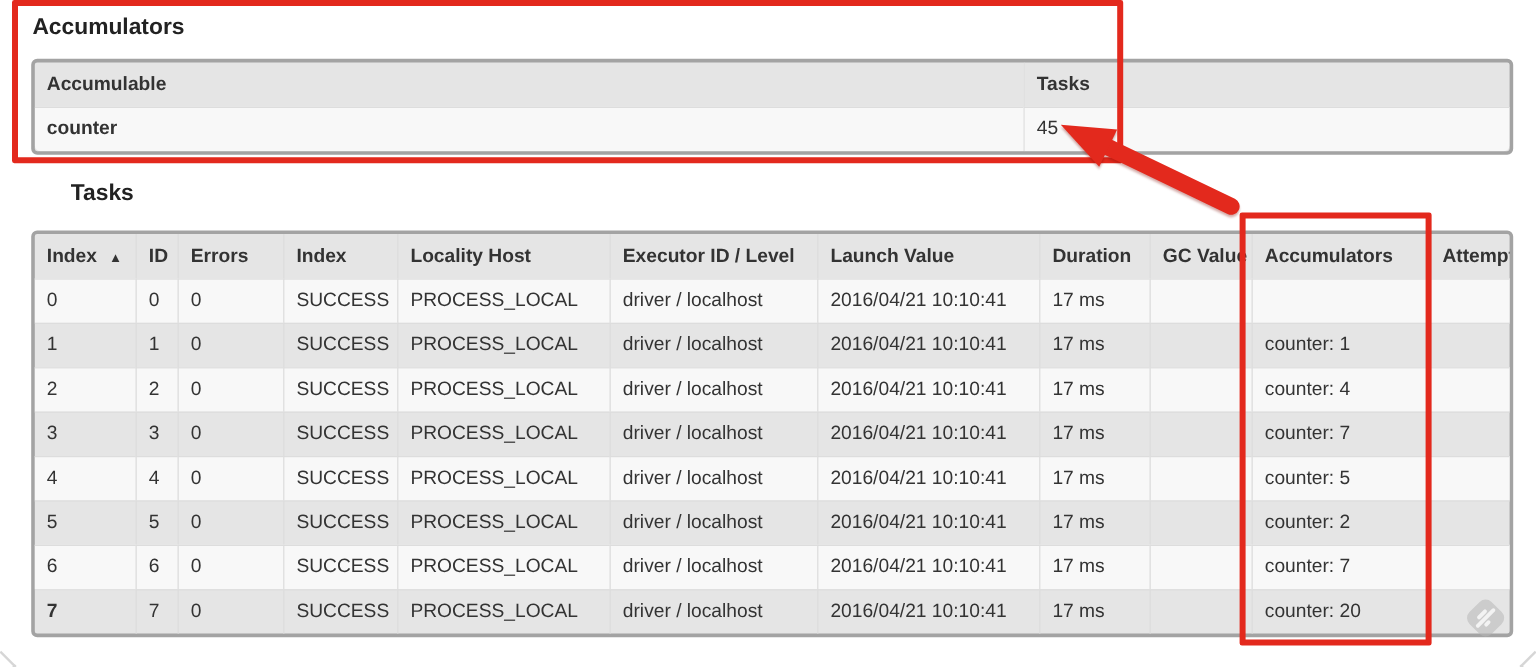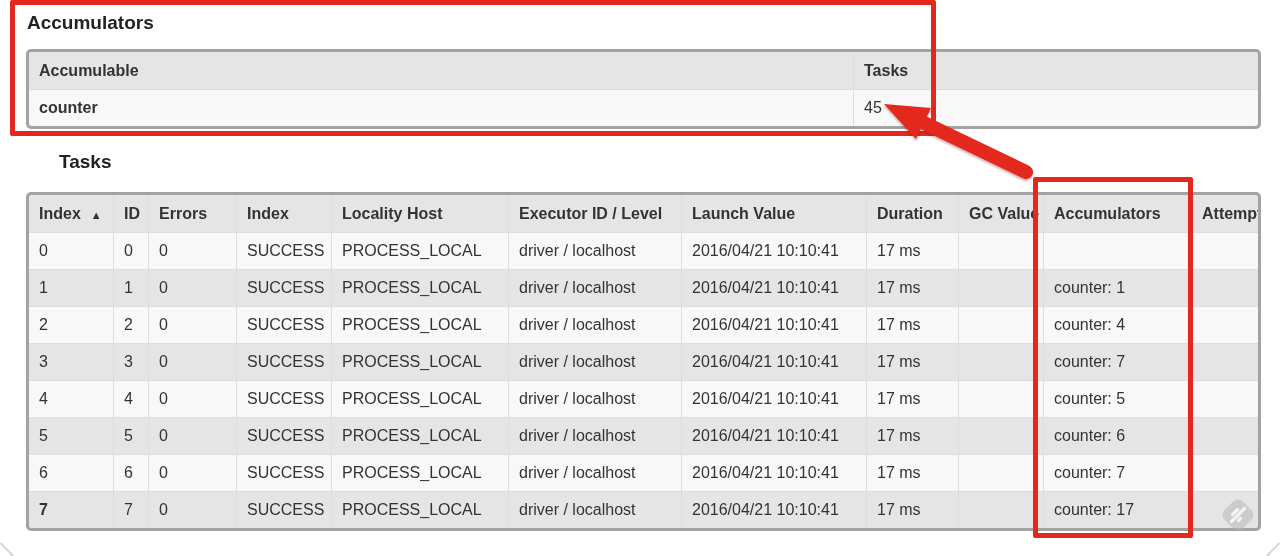--- a/index.html
+++ b/index.html
@@ -177,21 +177,21 @@
       <tr>
         <td>5</td>
         <td>5</td>
         <td>0</td>
         <td>SUCCESS</td>
         <td>PROCESS_LOCAL</td>
         <td>driver / localhost</td>
         <td>2016/04/21 10:10:41</td>
         <td>17 ms</td>
         <td></td>
-        <td>counter: 6</td>
+        <td>counter: 2</td>
         <td></td>
       </tr>
       <tr>
         <td>6</td>
         <td>6</td>
         <td>0</td>
         <td>SUCCESS</td>
         <td>PROCESS_LOCAL</td>
         <td>driver / localhost</td>
         <td>2016/04/21 10:10:41</td>
@@ -203,21 +203,21 @@
       <tr>
         <td>7</td>
         <td>7</td>
         <td>0</td>
         <td>SUCCESS</td>
         <td>PROCESS_LOCAL</td>
         <td>driver / localhost</td>
         <td>2016/04/21 10:10:41</td>
         <td>17 ms</td>
         <td></td>
-        <td>counter: 17</td>
+        <td>counter: 20</td>
         <td></td>
       </tr>
     </tbody>
 </table>
 
 <div class="annotation-box" id="annotation-box-top" style="border-color: rgb(227, 41, 29);"></div>
 <div class="annotation-box" id="annotation-box-column" style="border-color: rgb(227, 41, 29);"></div>
 
 <svg id="annotation-arrow" viewBox="0 0 1280 556" xmlns="http://www.w3.org/2000/svg">
   <g style="filter:drop-shadow(0px 2px 1px rgba(130,10,0,0.35));">

